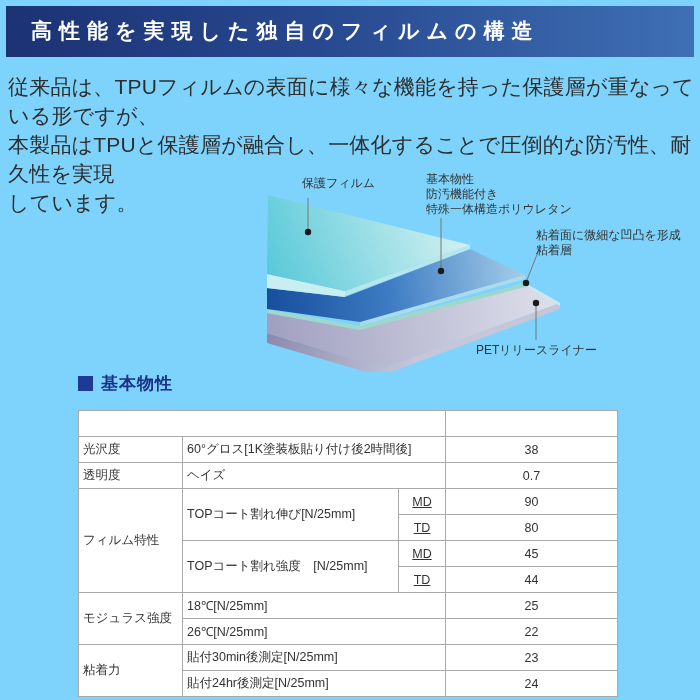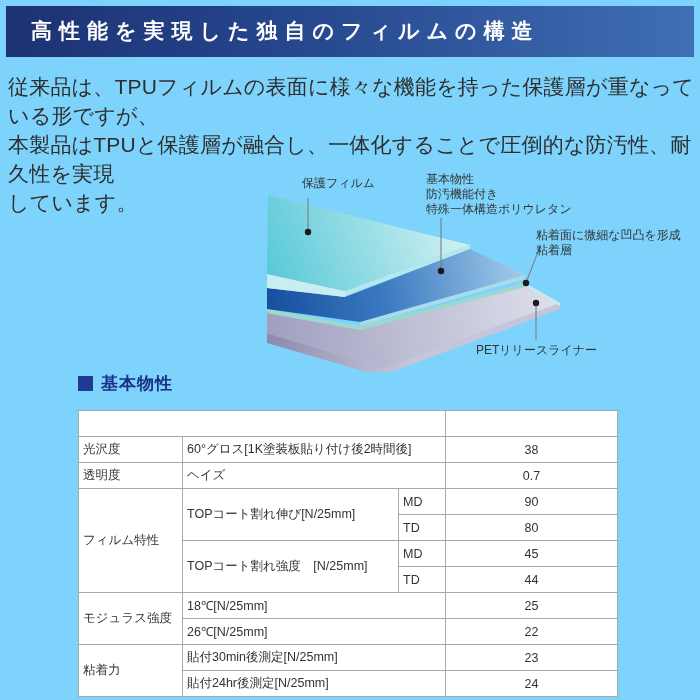--- a/index.html
+++ b/index.html
@@ -34,21 +34,21 @@
   table.props td{border:1px solid #a9a9a9;height:25px;padding:0 4px;background:#fff;}
   td.hdr-empty{border-right:none;
        background:linear-gradient(to bottom right,
          #fff calc(50% - 0.5px),#a9a9a9 calc(50% - 0.5px),
          #a9a9a9 calc(50% + 0.5px),#fff calc(50% + 0.5px));}
   td.hdr-product{height:27px;text-align:center;font-weight:bold;color:#fff;
        background:linear-gradient(90deg,#4a80c4 0%,#2d5aa8 45%,#173a82 100%);
        border-color:#a9a9a9;}
   td.prop{padding-left:9px;}
   td.test{padding-left:12px;}
-  td.dir{padding:0;}
+  td.dir{text-align:center;padding:0;text-decoration:underline;}
   td.val{text-align:center;padding:0;}
 </style>
 </head>
 <body>
 
 <div class="page">
 
   <div class="banner">
     <span class="banner-title">高性能を実現した独自のフィルムの構造</span>
   </div>

